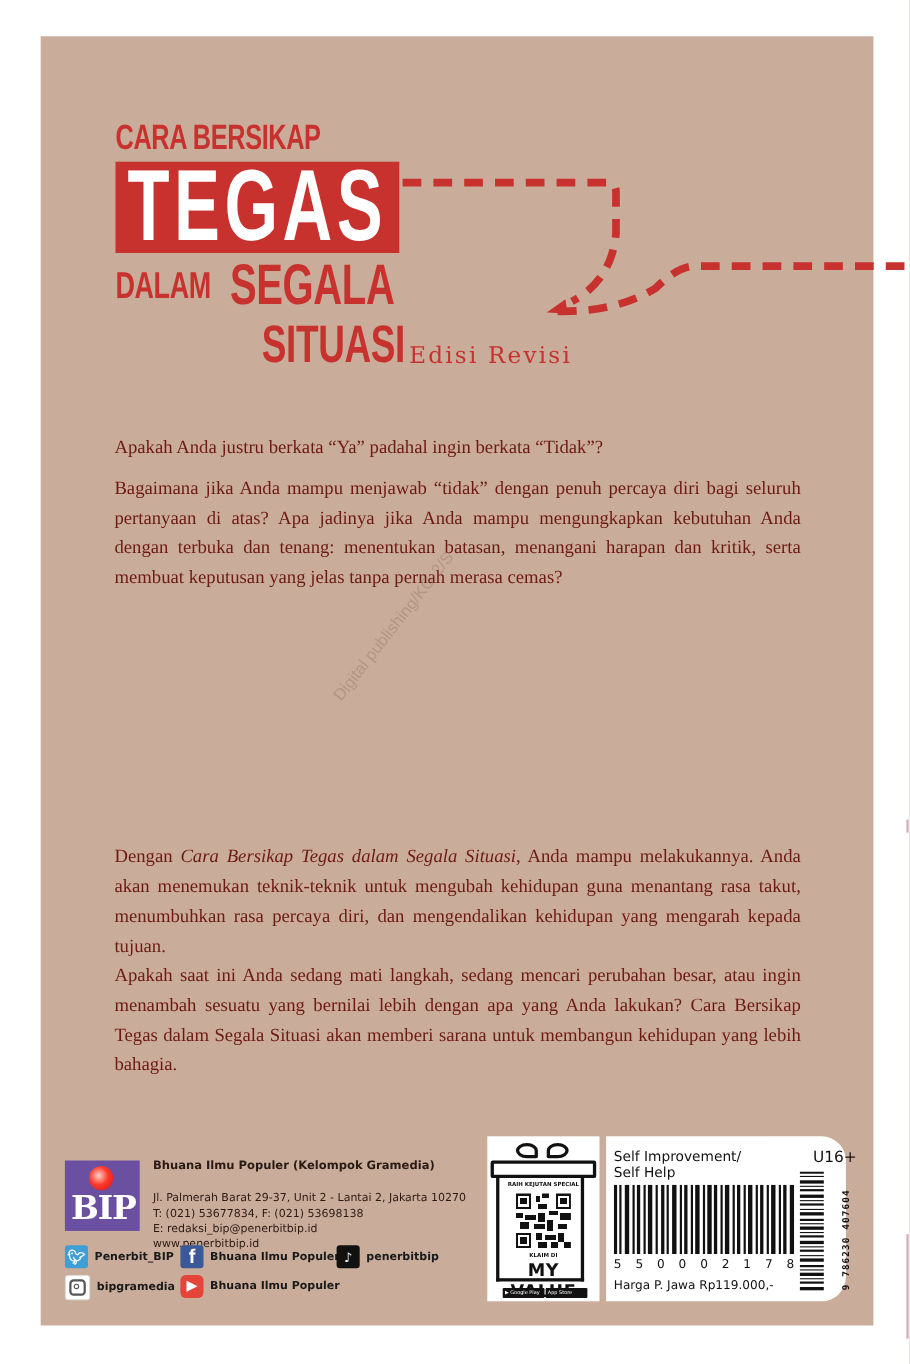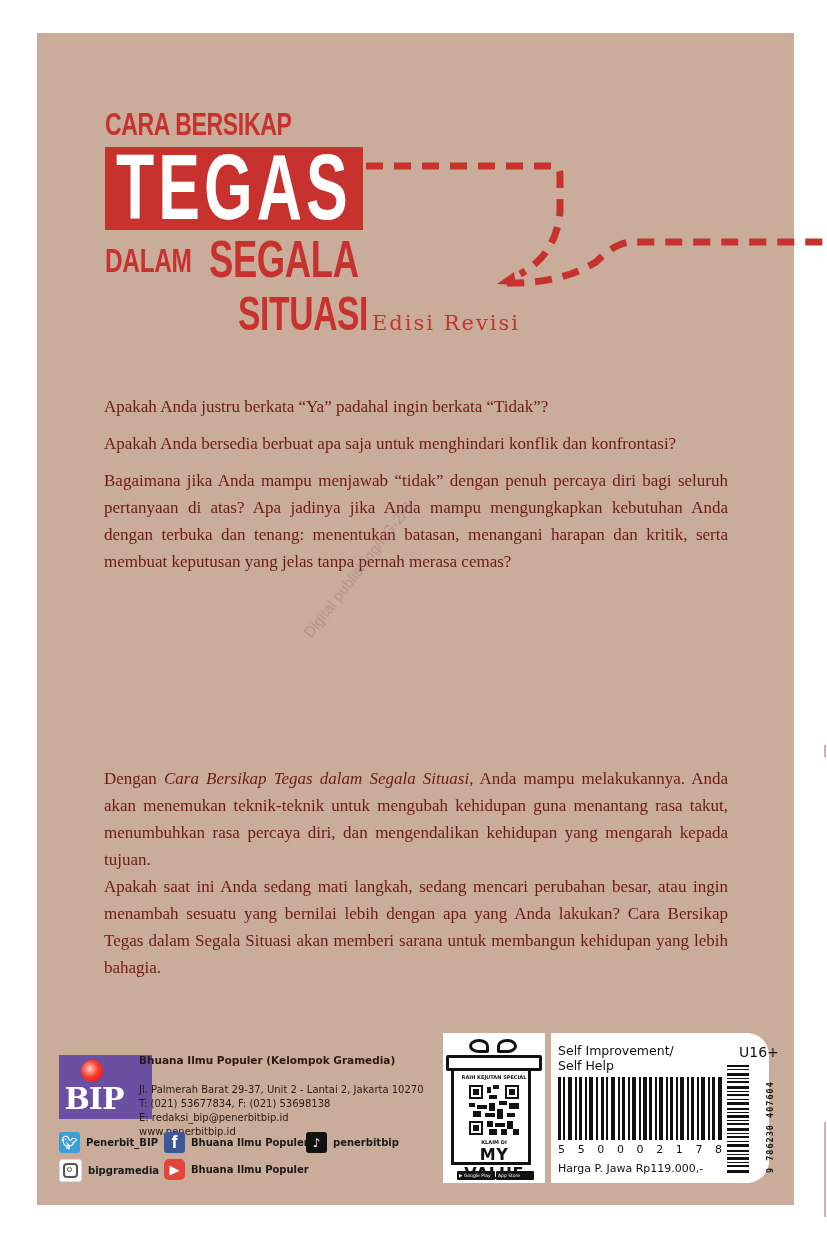--- a/index.html
+++ b/index.html
@@ -40,21 +40,21 @@
   }
   .body-text p { margin: 0; }
   .body-text em { font-style: italic; }
   .p-gap { margin-top: 10px !important; }
 
   .watermark {
     position: absolute; left: 300px; top: 630px; color: rgba(140,110,100,0.35); font-family: "Liberation Sans", sans-serif;
     font-size: 15px; transform: rotate(-52deg); transform-origin: left top; white-space: nowrap;
   }
   .bip-logo {
-    position: absolute; left: 59px; top: 1055px; width: 93px; height: 64px; background: #6b4fa0;
+    position: absolute; left: 59px; top: 1055px; width: 68px; height: 64px; background: #6b4fa0;
   }
   .bip-dot {
     position: absolute; left: 22px; top: 5px; width: 22px; height: 22px; border-radius: 50%;
     background: radial-gradient(circle at 40% 40%, #ffd0c8 0%, #ff3a2a 45%, #d0101a 100%);
   }
   .bip-text {
     position: absolute; left: 2px; top: 24px; width: 66px; text-align: center; color: #ffffff;
     font-family: "DejaVu Serif", serif; font-weight: bold; font-size: 30px; letter-spacing: -1px; line-height: 40px;
   }
   .pub-info {
@@ -119,21 +119,20 @@
 <div class="t-small t-cara">CARA BERSIKAP</div>
 <div class="banner"></div>
 <div class="banner-text">TEGAS</div>
 <div class="t-small t-dalam">DALAM</div>
 <div class="t-small t-segala">SEGALA</div>
 <div class="t-small t-situasi">SITUASI</div>
 <div class="t-edisi">Edisi Revisi</div>
 
 <div class="body-text" style="top:383px;">
   <p class="p-gap">Apakah Anda justru berkata “Ya” padahal ingin berkata “Tidak”?</p>
-  <p class="p-gap">Apakah Anda bersedia berbuat apa saja untuk menghindari konflik dan konfrontasi?</p>
   <p class="p-gap">Bagaimana jika Anda mampu menjawab “tidak” dengan penuh percaya diri bagi seluruh pertanyaan di atas? Apa jadinya jika Anda mampu mengungkapkan kebutuhan Anda dengan terbuka dan tenang: menentukan batasan, menangani harapan dan kritik, serta membuat keputusan yang jelas tanpa pernah merasa cemas?</p>
 </div>
 
 <div class="body-text" style="top:765px;">
   <p><span>Dengan </span><em>Cara Bersikap Tegas dalam Segala Situasi</em><span>, Anda mampu melakukannya. Anda akan menemukan teknik-teknik untuk mengubah kehidupan guna menantang rasa takut, menumbuhkan rasa percaya diri, dan mengendalikan kehidupan yang mengarah kepada tujuan.</span></p>
   <p>Apakah saat ini Anda sedang mati langkah, sedang mencari perubahan besar, atau ingin menambah sesuatu yang bernilai lebih dengan apa yang Anda lakukan? Cara Bersikap Tegas dalam Segala Situasi akan memberi sarana untuk membangun kehidupan yang lebih bahagia.</p>
 </div>
 
 <div class="watermark">Digital publishing/KG-2/S</div>
 

